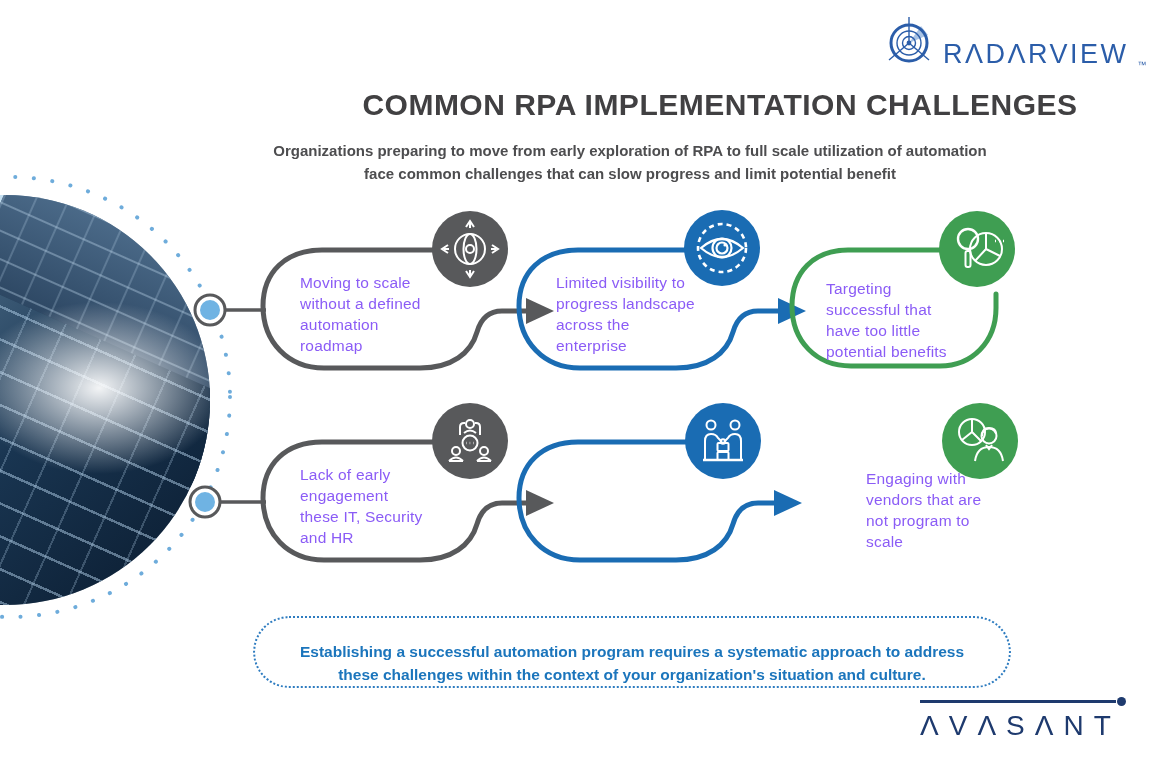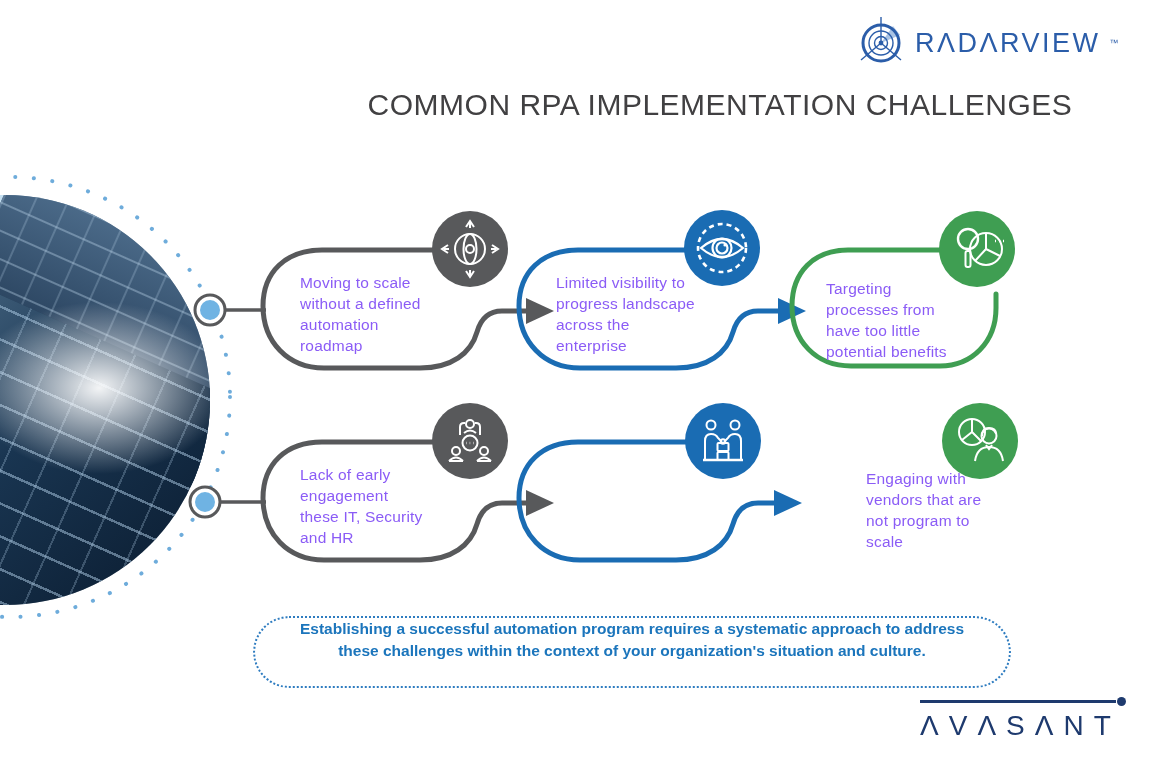--- a/index.html
+++ b/index.html
@@ -3,33 +3,33 @@
 <meta charset="utf-8">
 <style>
   * { margin:0; padding:0; box-sizing:border-box; }
   html,body { background:#fff; }
   .canvas {
     position:relative; width:1152px; height:768px; background:#ffffff;
     overflow:hidden; font-family:"Liberation Sans", sans-serif;
   }
 
   
-  .radarview { position:absolute; left:854px; top:16px; display:flex; align-items:center; gap:7px; }
+  .radarview { position:absolute; left:882px; top:16px; display:flex; align-items:flex-end; gap:7px; }
   .rv-text { font-size:27px; letter-spacing:2.5px; color:#2b5da9; font-weight:500; }
   .rv-tm { font-size:9px; color:#2b5da9; vertical-align:super; margin-left:2px; }
 
   .avasant { position:absolute; left:920px; top:700px; width:206px; }
   .av-line { position:relative; border-top:3px solid #1e3a6e; width:196px; }
   .av-dot { position:absolute; right:-10px; top:-6px; width:9px; height:9px; border-radius:50%; background:#1e3a6e; }
   .av-text { margin-top:7px; font-size:28px; letter-spacing:10px; color:#1e3a6e; font-weight:500; }
 
   
   .title {
     position:absolute; left:290px; top:88px; width:860px; text-align:center;
-    font-size:30px; font-weight:normal; color:#414042; letter-spacing:0.5px;
+    font-size:30px; font-weight:bold; color:#414042; letter-spacing:0.5px;
   }
   .subtitle {
     position:absolute; left:210px; top:140px; width:840px; text-align:center;
     font-size:15px; font-weight:bold; color:#4d4d4f; line-height:1.5; white-space:pre-line;
   }
 
   
   .photo {
     position:absolute; left:-200px; top:195px; width:410px; height:410px;
     border-radius:50%; overflow:hidden;
@@ -83,21 +83,21 @@
   #text2 { left:556px; top:272px; }
   #text3 { left:826px; top:278px; }
   #text4 { left:300px; top:464px; }
   #text5 { left:556px; top:466px; }
   #text6 { left:866px; top:468px; }
 
   
   .note {
     position:absolute; left:253px; top:616px; width:758px; height:72px;
     border:2px dotted #2e7cc0; border-radius:36px;
-    display:flex; align-items:flex-start; justify-content:center;
+    display:flex; align-items:flex-end; justify-content:center;
   }
   .note p {
     text-align:center; font-size:15.5px; font-weight:bold; color:#1b75bc;
     line-height:1.45; white-space:pre-line;
   }
 </style>
 </head>
 <body>
 
 <div class="canvas">
@@ -111,20 +111,22 @@
       <circle cx="0" cy="0" r="2.4" fill="#2b5da9"></circle>
       <line x1="0" y1="2" x2="0" y2="-26" stroke="#2b5da9" stroke-width="1.4"></line>
       <line x1="0" y1="0" x2="-20" y2="17" stroke="#2b5da9" stroke-width="1.4"></line>
       <line x1="0" y1="0" x2="20" y2="17" stroke="#2b5da9" stroke-width="1.4"></line>
     </svg>
     <span class="rv-text">RΛDΛRVIEW</span>
       <span class="rv-tm">™</span>
   </div>
 
   <h1 class="title">COMMON RPA IMPLEMENTATION CHALLENGES</h1>
+  <p class="subtitle">Organizations preparing to move from early exploration of RPA to full scale utilization of automation
+face common challenges that can slow progress and limit potential benefit</p>
 
   <div class="photo">
     <div class="facade-b"></div>
     <div class="facade-a"></div>
     <div class="glow"></div>
   </div>
 
   <svg class="diagram" width="1152" height="768" viewBox="0 0 1152 768">
 
     <circle cx="10" cy="397" r="220" fill="none" stroke="#4a97d2" stroke-width="4" stroke-dasharray="0.1 18.5" stroke-linecap="round" opacity="0.8"></circle>
@@ -228,21 +230,21 @@
 
   <div id="text1" class="card-text">Moving to scale
 without a defined
 automation
 roadmap</div>
   <div id="text2" class="card-text">Limited visibility to
 progress landscape
 across the
 enterprise</div>
   <div id="text3" class="card-text">Targeting
-processes from
+successful that
 have too little
 potential benefits</div>
   <div id="text4" class="card-text">Lack of early
 engagement
 these IT, Security
 and HR</div>
   <div id="text6" class="card-text">Engaging with
 vendors that are
 not program to
 scale</div>

